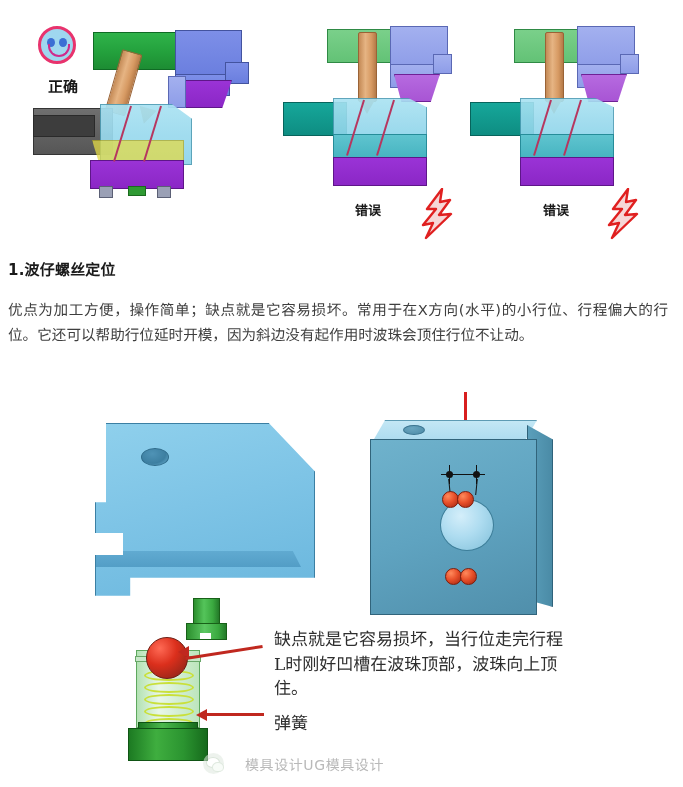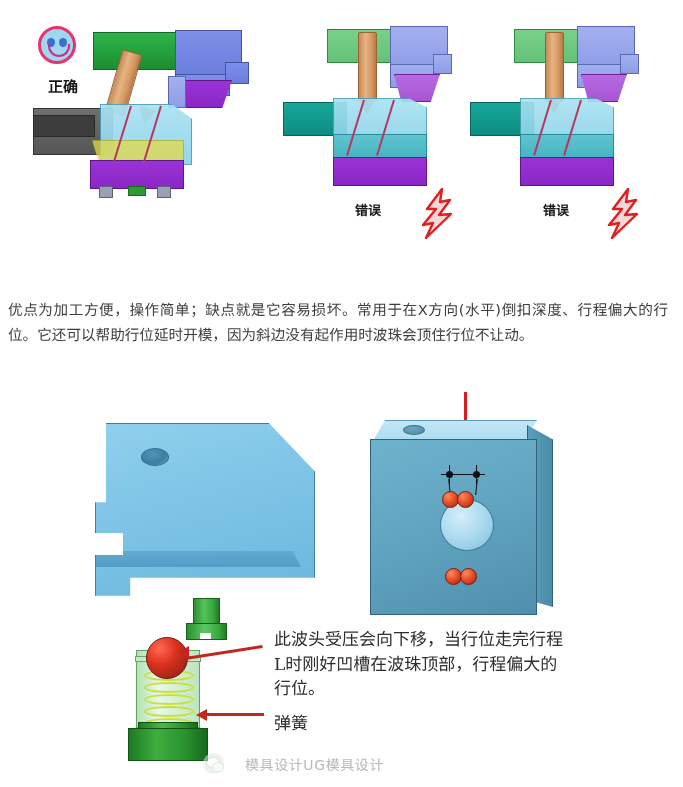--- a/index.html
+++ b/index.html
@@ -314,21 +314,22 @@
       <div class="abs pur-block" style="left:68px;top:139px;width:92px;height:27px;"></div>
       <div class="rline" style="left:98px;top:82px;width:2px;height:58px;transform:rotate(17deg);transform-origin:top;"></div>
       <div class="rline" style="left:128px;top:82px;width:2px;height:58px;transform:rotate(17deg);transform-origin:top;"></div>
     </div>
     <div class="label-wrong" style="left:543px;top:200px;">错误</div>
     <svg class="bolt" style="left:606px;top:188px;" viewBox="0 0 34 52">
       <path d="M22 1 L7 21 L16 21 L3 37 L13 35 L6 50 L31 26 L19 27 L30 12 L20 14 Z" fill="#f6d7d7" stroke="#e02020" stroke-width="2.4" stroke-linejoin="round"></path>
     </svg>
   </div>
 
-  <div id="body-para">优点为加工方便，操作简单；缺点就是它容易损坏。常用于在X方向(水平)倒扣深度、行程偏大的行位。它还可以帮助行位延时开模，因为斜边没有起作用时波珠会顶住行位不让动。</div>
+  <div id="heading">1.波仔螺丝定位</div>
+  <div id="body-para">优点为加工方便，操作简单；缺点就是它容易损坏。常用于在X方向(水平)的小行位、行程偏大的行位。它还可以帮助行位延时开模，因为斜边没有起作用时波珠会顶住行位不让动。</div>
 
 
   <div id="slide-block">
     <div class="body"></div>
     <div class="lowerband"></div>
     <div class="hole"></div>
     <div class="notch"></div>
   </div>
   <div class="green-screw-body" style="left:193px;top:598px;width:25px;height:28px;"></div>
   <div class="green-screw-head" style="left:186px;top:623px;width:39px;height:15px;"></div>
@@ -366,21 +367,21 @@
     <div class="coil" style="top:72px;"></div>
     <div class="coil" style="top:84px;"></div>
     <div class="cap"></div>
     <div class="ball"></div>
     <div class="collar"></div>
     <div class="base"></div>
   </div>
 
   <div class="callout-arrow" style="left:185px;top:651px;width:78px;transform:rotate(-9deg);"></div>
   <div class="callout-head" style="left:178px;top:646px;"></div>
-  <div id="note-1">此波头受压会向下移，当行位走完行程L时刚好凹槽在波珠顶部，行程偏大的行位。</div>
+  <div id="note-1">缺点就是它容易损坏，当行位走完行程L时刚好凹槽在波珠顶部，波珠向上顶住。</div>
 
   <div class="callout-arrow" style="left:202px;top:713px;width:62px;"></div>
   <div class="callout-head" style="left:196px;top:709px;"></div>
   <div id="note-2">弹簧</div>
 
   <div id="footer">
     <div class="logo"></div>
     <div class="ftext">模具设计UG模具设计</div>
   </div>
 

